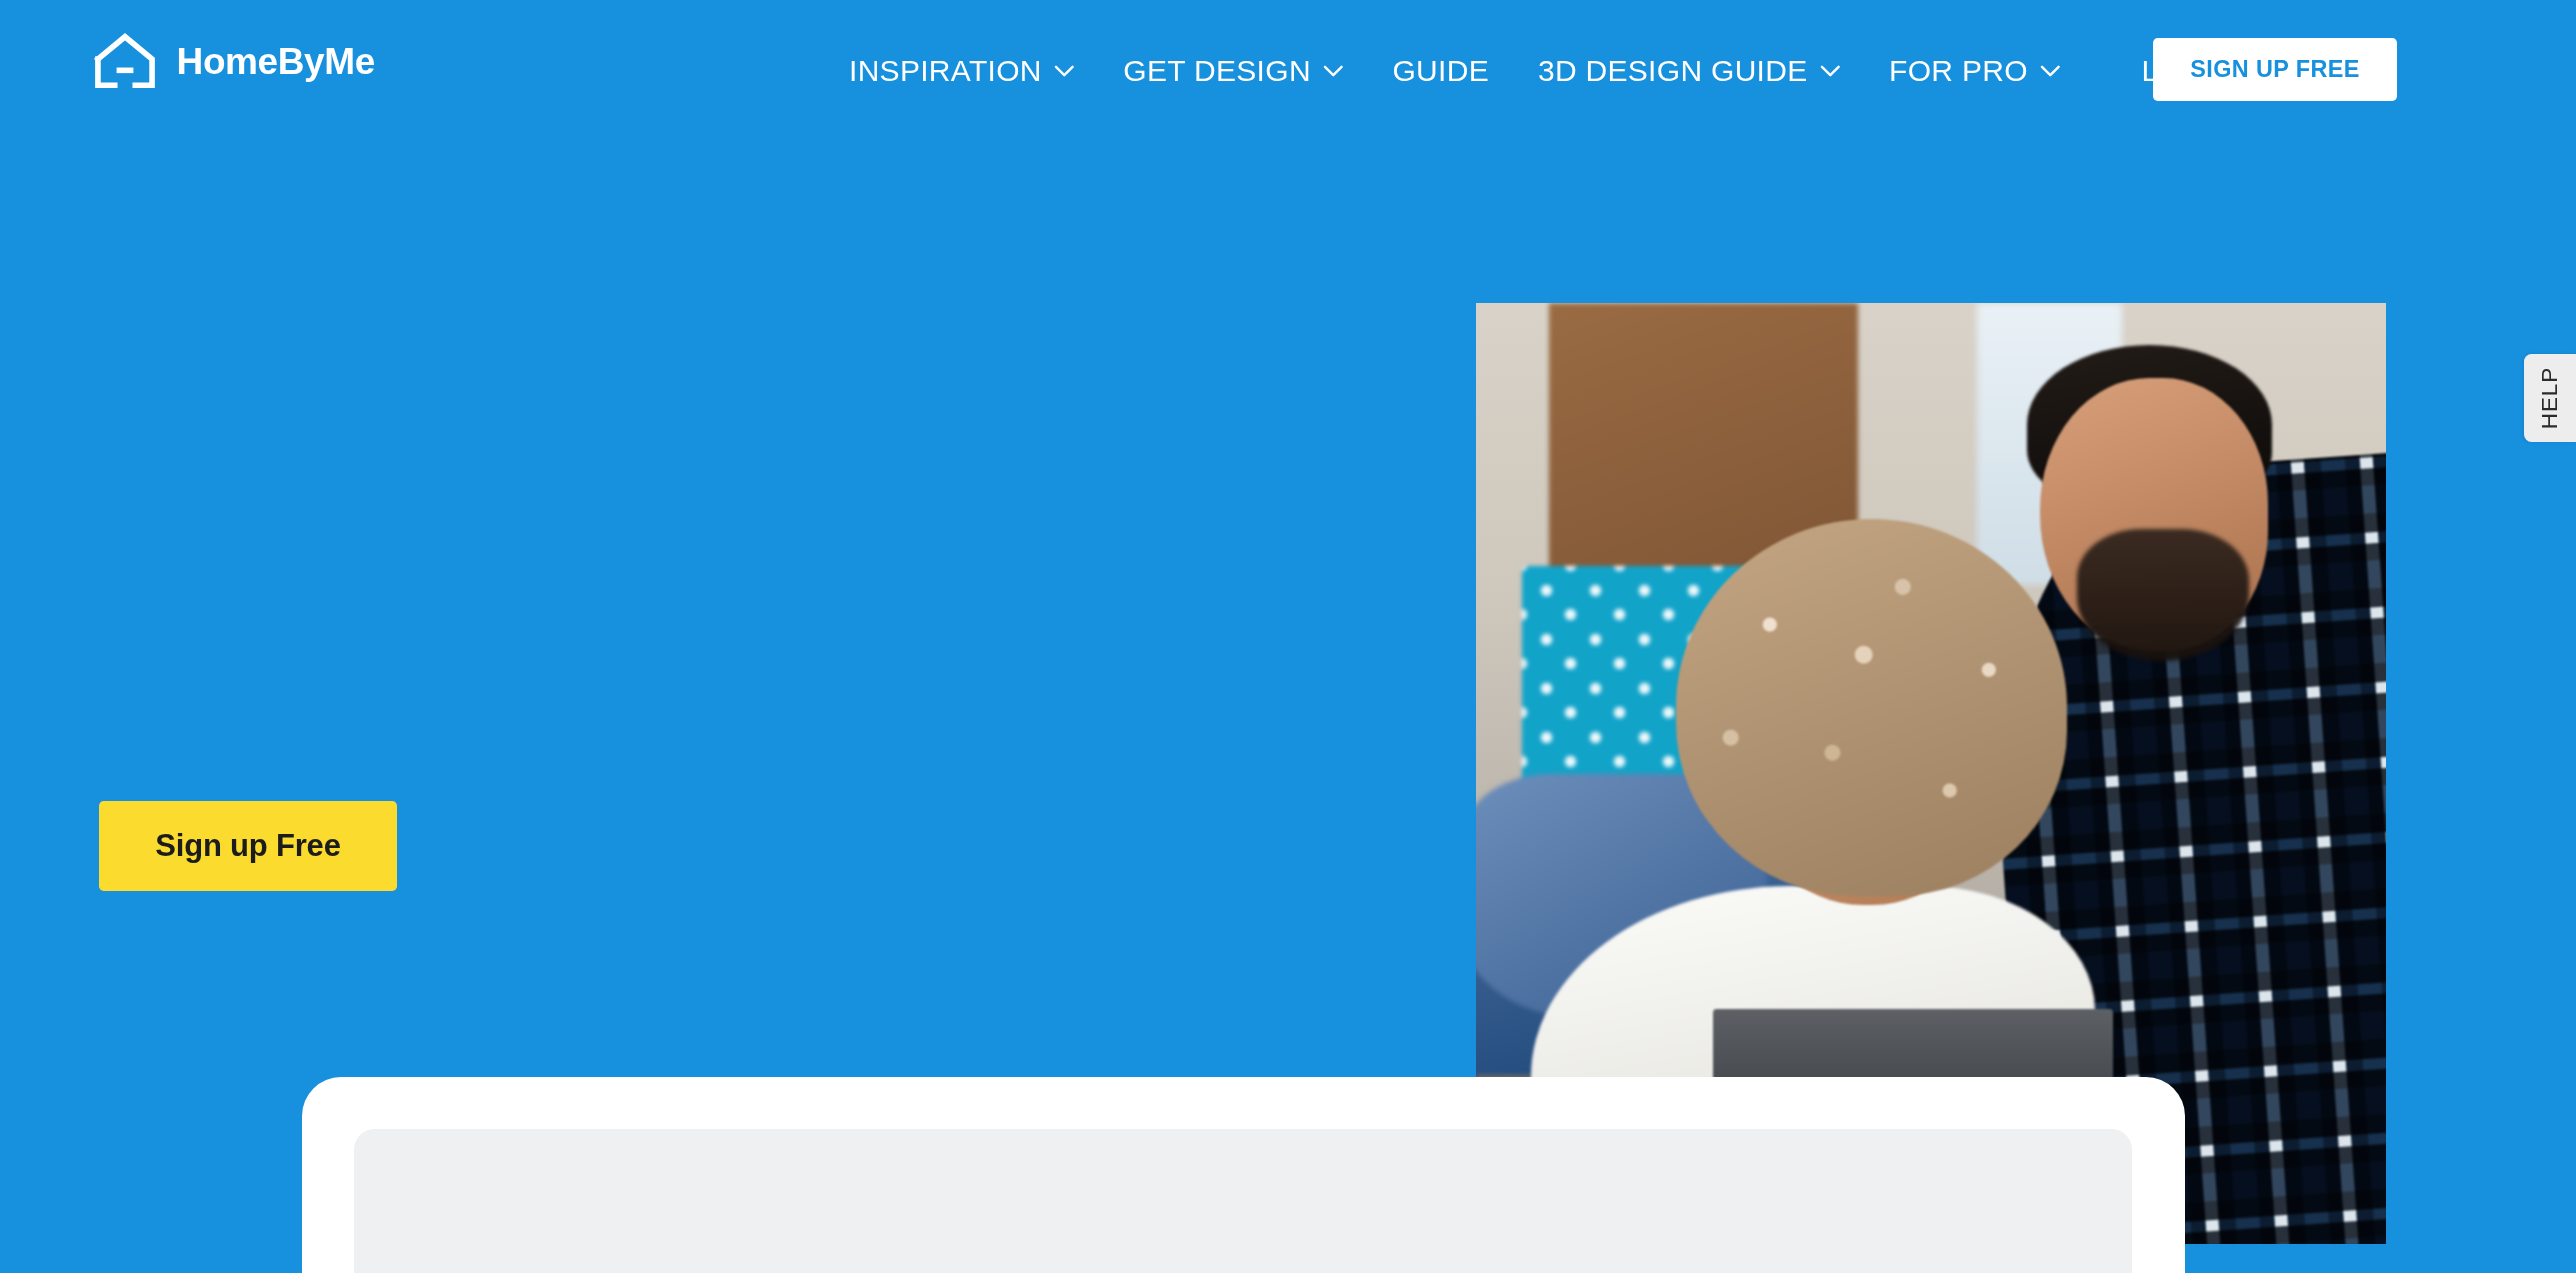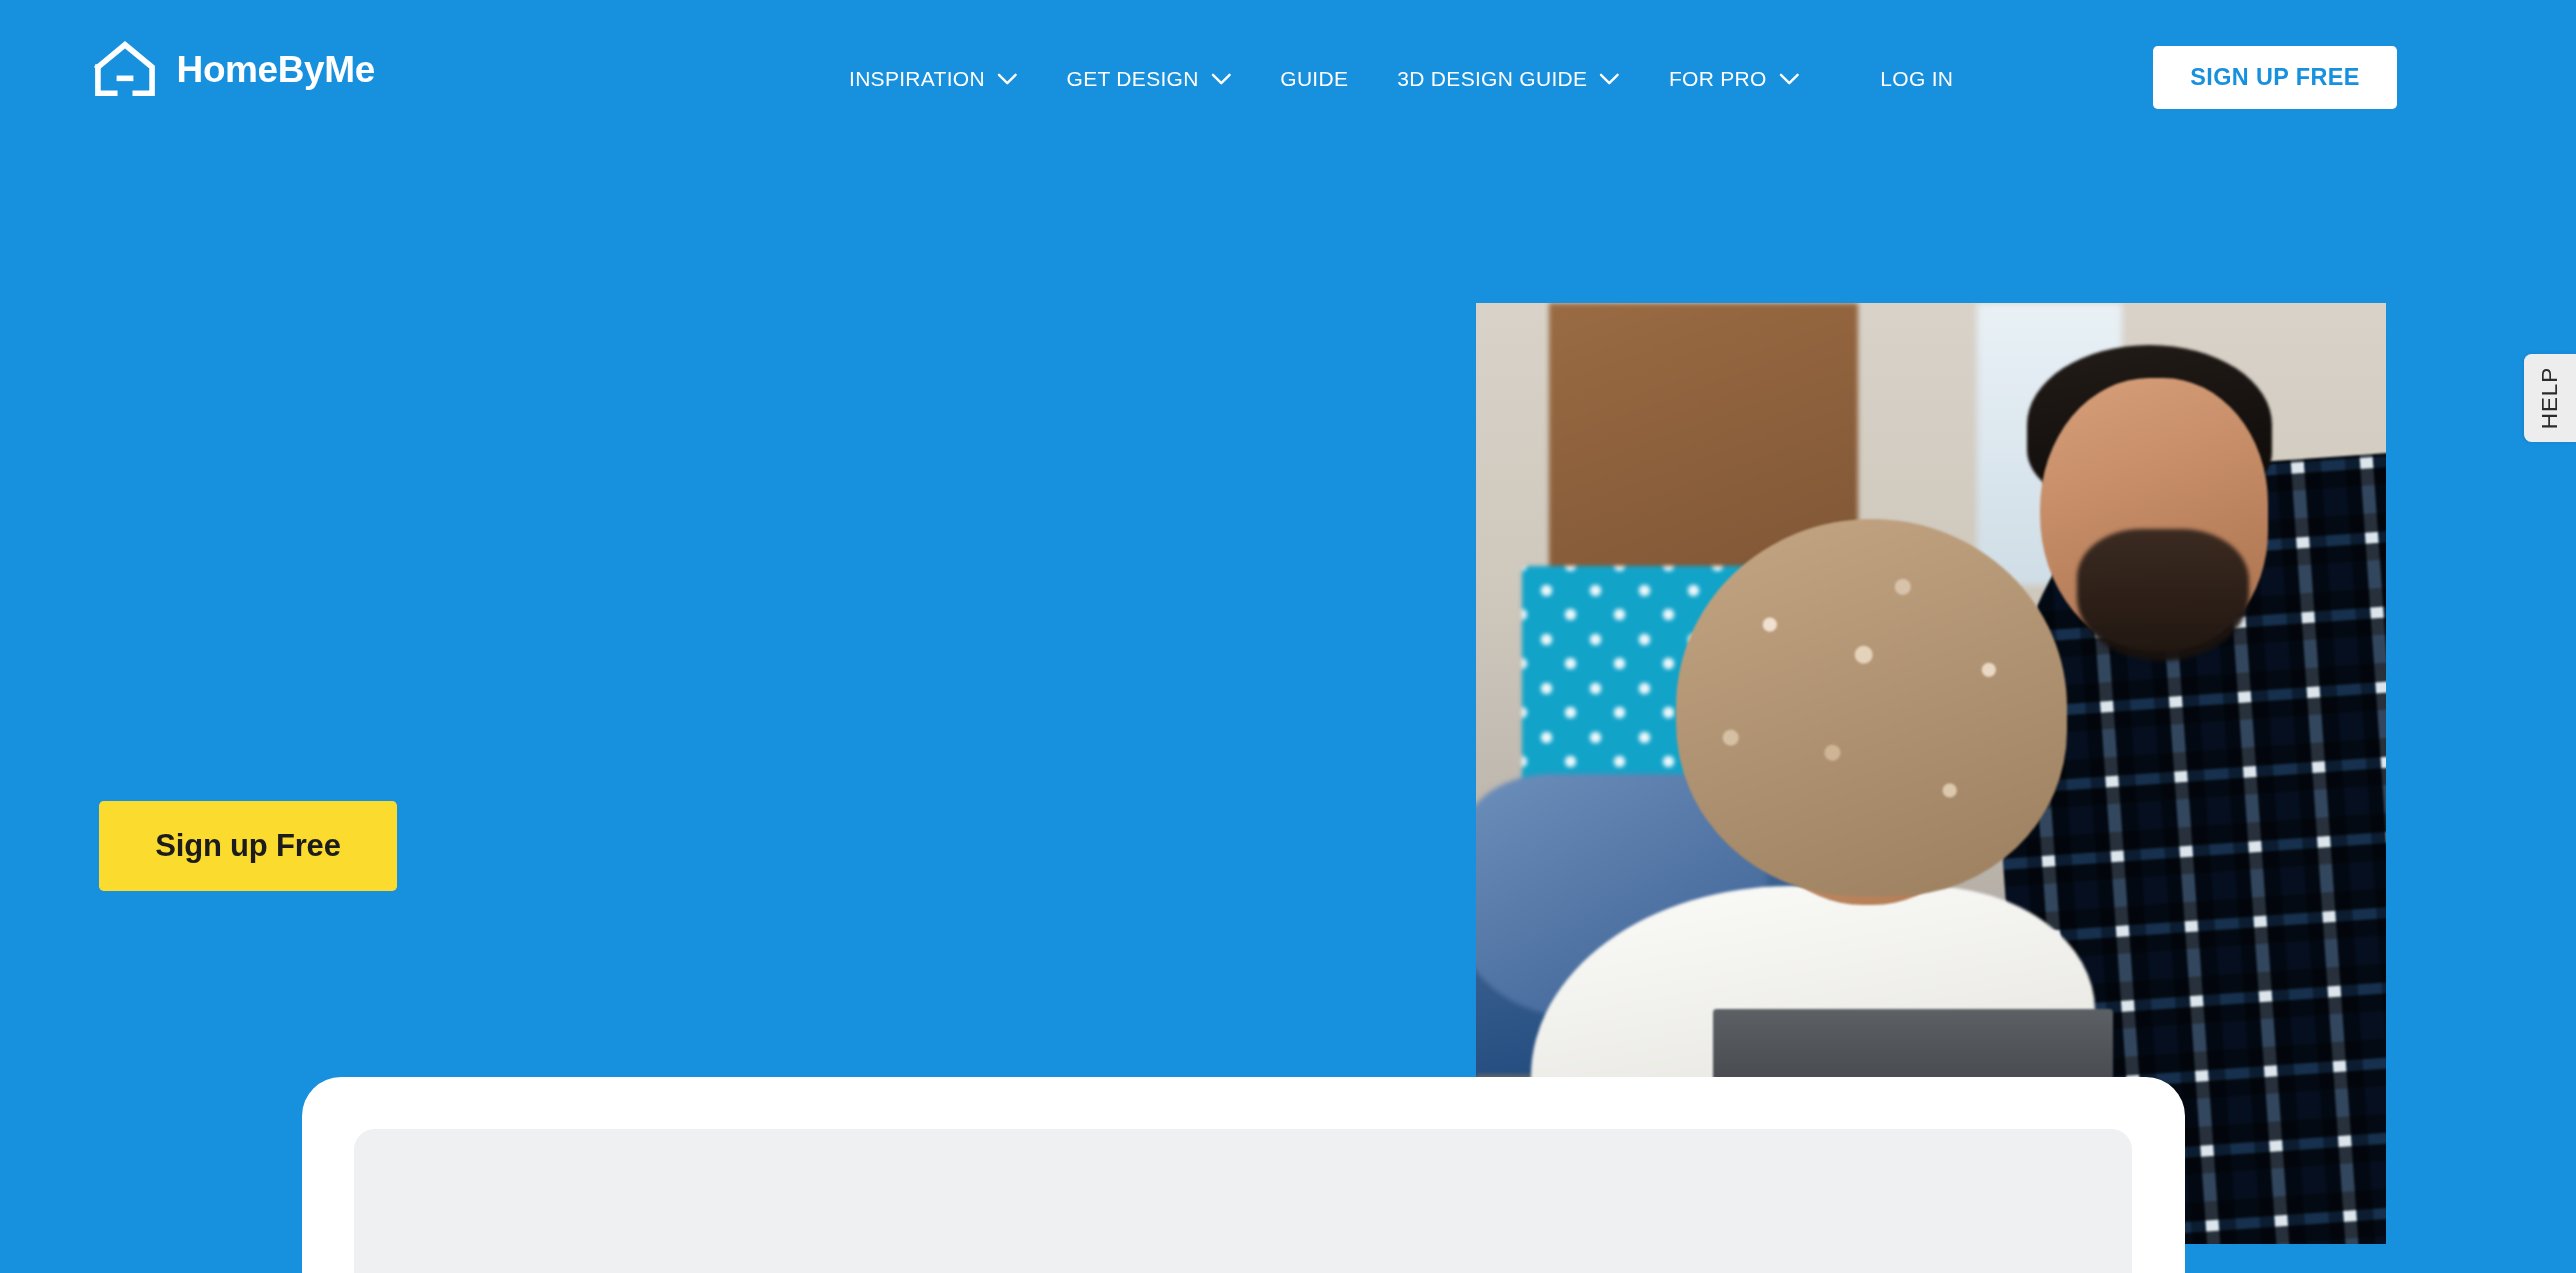--- a/index.html
+++ b/index.html
@@ -12,21 +12,21 @@
   }
   .page {
     position:relative;
     width:2576px; height:1274px;
     background:#1790DE;
     overflow:hidden;
   }
 
   
   .header {
-    position:absolute; top:13px; left:0;
+    position:absolute; top:5px; left:0;
     width:2576px; height:139px;
     display:flex; align-items:center;
   }
   .brand {
     position:absolute; left:94px; top:28px;
     display:flex; align-items:center; gap:20.6px;
     text-decoration:none;
   }
   .logo-mark { width:62px; height:56px; display:block; }
   .brand-name {
@@ -39,21 +39,21 @@
   }
 
   .nav {
     position:absolute; left:849px; top:45px;
     display:flex; align-items:center;
     height:41px;
   }
   .nav-item {
     display:flex; align-items:center; gap:12px;
     color:#ffffff;
-    font-size:21px;
+    font-size:30px;
     font-weight:normal;
     letter-spacing:0.3px;
     white-space:nowrap;
     text-decoration:none;
     margin-right:49px;
     line-height:1;
   }
   .nav-item:last-of-type { margin-right:0;margin-left:32px; }
   .chev { display:block; width:20.6px; height:12px; flex:none; }
 

